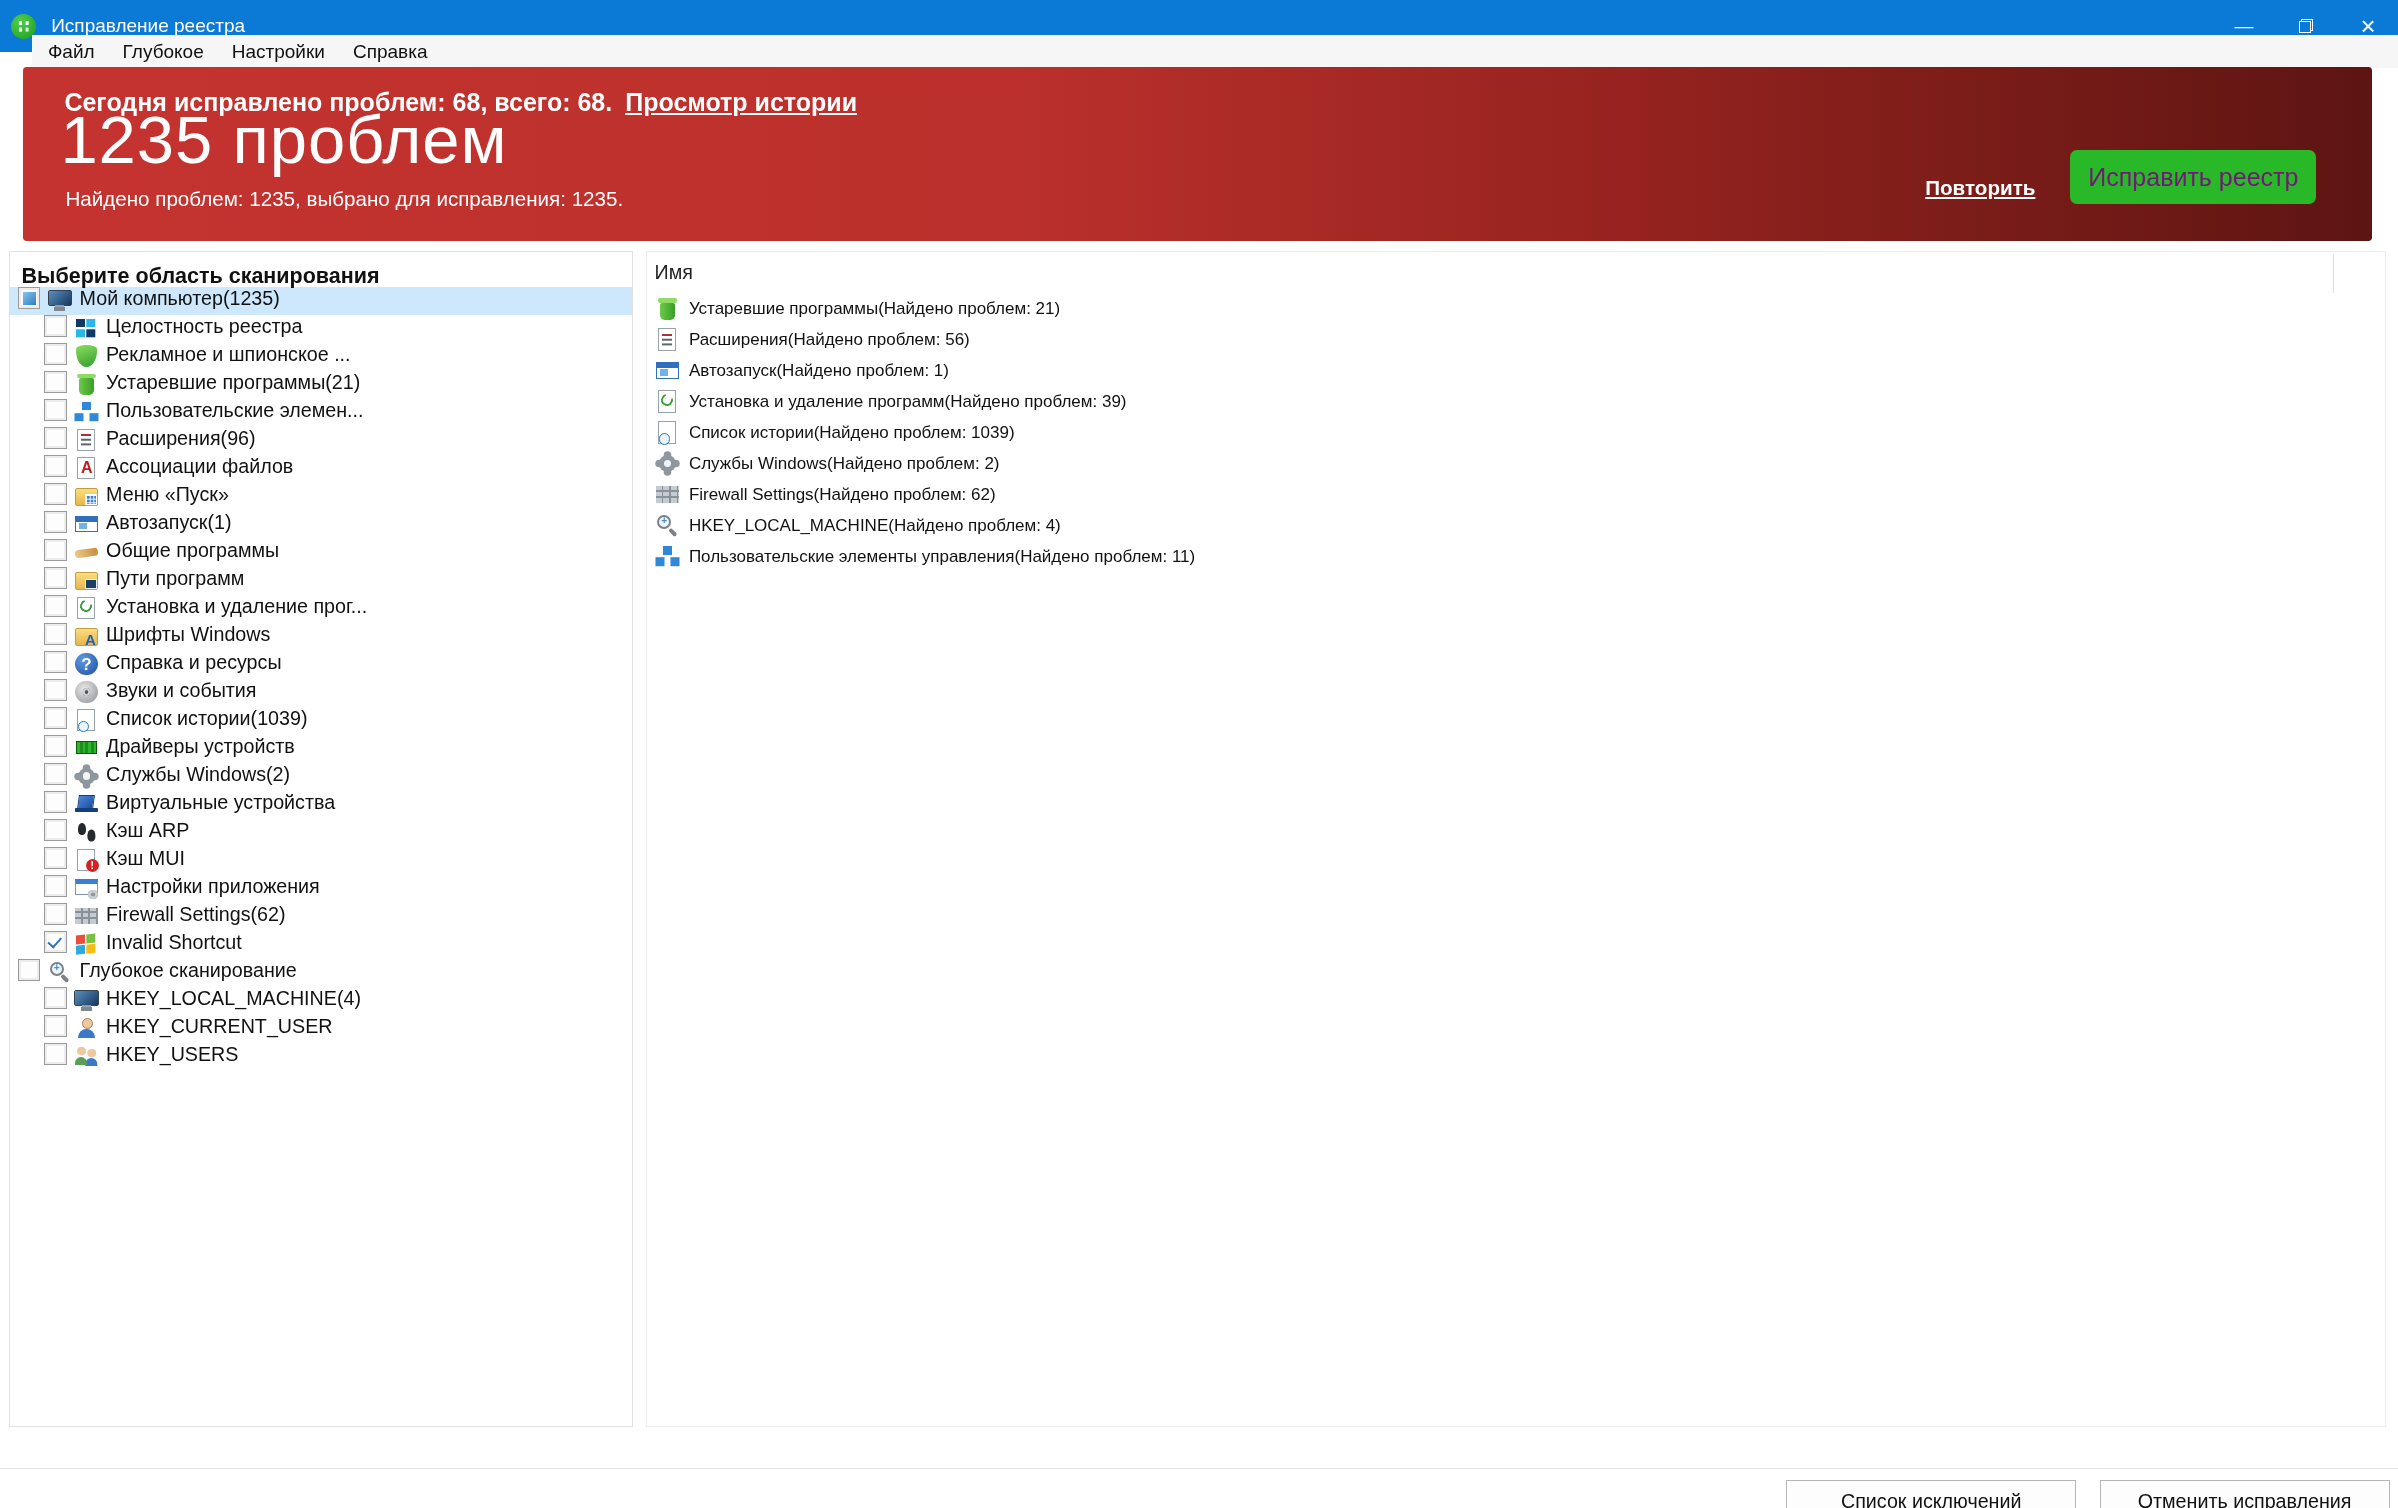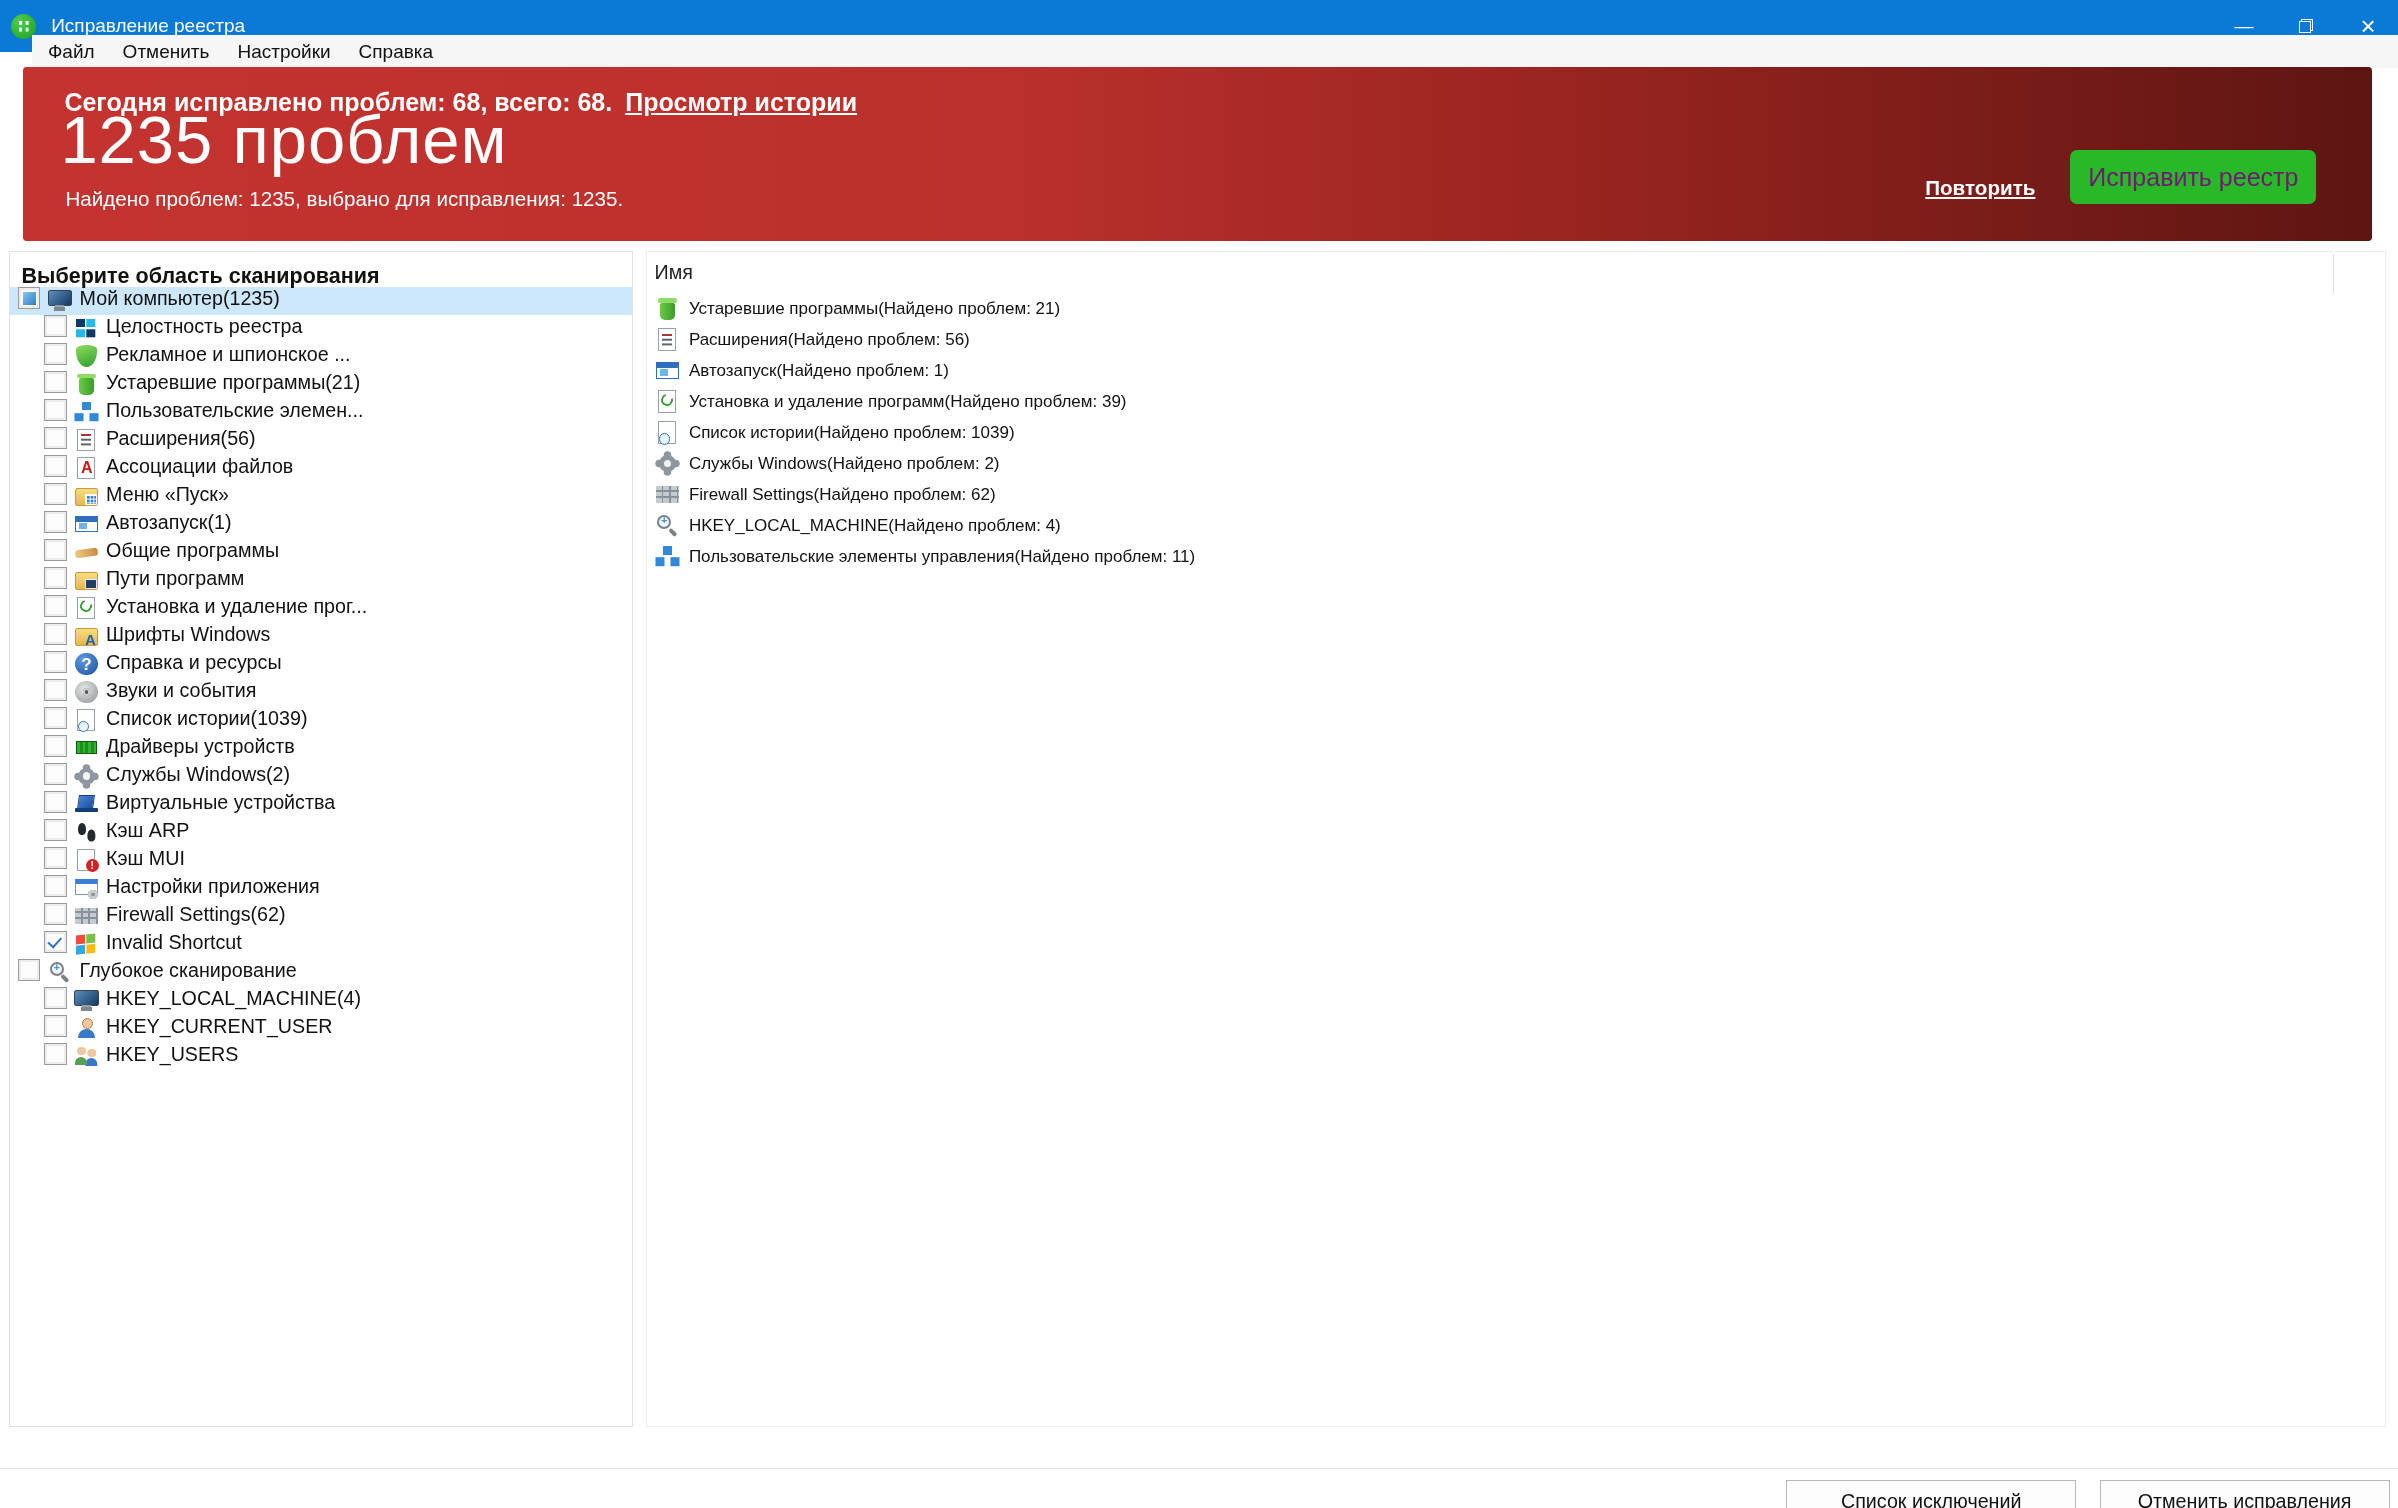--- a/index.html
+++ b/index.html
@@ -147,21 +147,21 @@
   <span class="win-btn">
       <span class="restore-glyph"></span>
     </span>
   <span class="win-btn" style="font-size:26px;">
       <span>×</span>
     </span>
 </div>
 
 <div class="menubar">
   <span class="menu-item">Файл</span>
-  <span class="menu-item">Отменить</span>
+  <span class="menu-item">Глубокое</span>
   <span class="menu-item">Настройки</span>
   <span class="menu-item">Справка</span>
 </div>
 
 <div class="banner">
   <div class="banner-line1">
     <span>Сегодня исправлено проблем: 68, всего: 68.</span><span class="banner-history">Просмотр истории</span>
   </div>
   <div class="banner-headline">1235 проблем</div>
   <div class="banner-subline">Найдено проблем: 1235, выбрано для исправления: 1235.</div>
@@ -193,21 +193,21 @@
     <span class="tree-lbl lbl">Устаревшие программы(21)</span>
   </div>
       <div class="tree-row lvl1">
     <span class="cb unchecked"></span>
     <span class="ic" data-icon="blocks-icon"></span>
     <span class="tree-lbl lbl">Пользовательские элемен...</span>
   </div>
       <div class="tree-row lvl1">
     <span class="cb unchecked"></span>
     <span class="ic" data-icon="document-icon"></span>
-    <span class="tree-lbl lbl">Расширения(56)</span>
+    <span class="tree-lbl lbl">Расширения(96)</span>
   </div>
       <div class="tree-row lvl1">
     <span class="cb unchecked"></span>
     <span class="ic" data-icon="file-a-icon"></span>
     <span class="tree-lbl lbl">Ассоциации файлов</span>
   </div>
       <div class="tree-row lvl1">
     <span class="cb unchecked"></span>
     <span class="ic" data-icon="start-menu-icon"></span>
     <span class="tree-lbl lbl">Меню «Пуск»</span>

